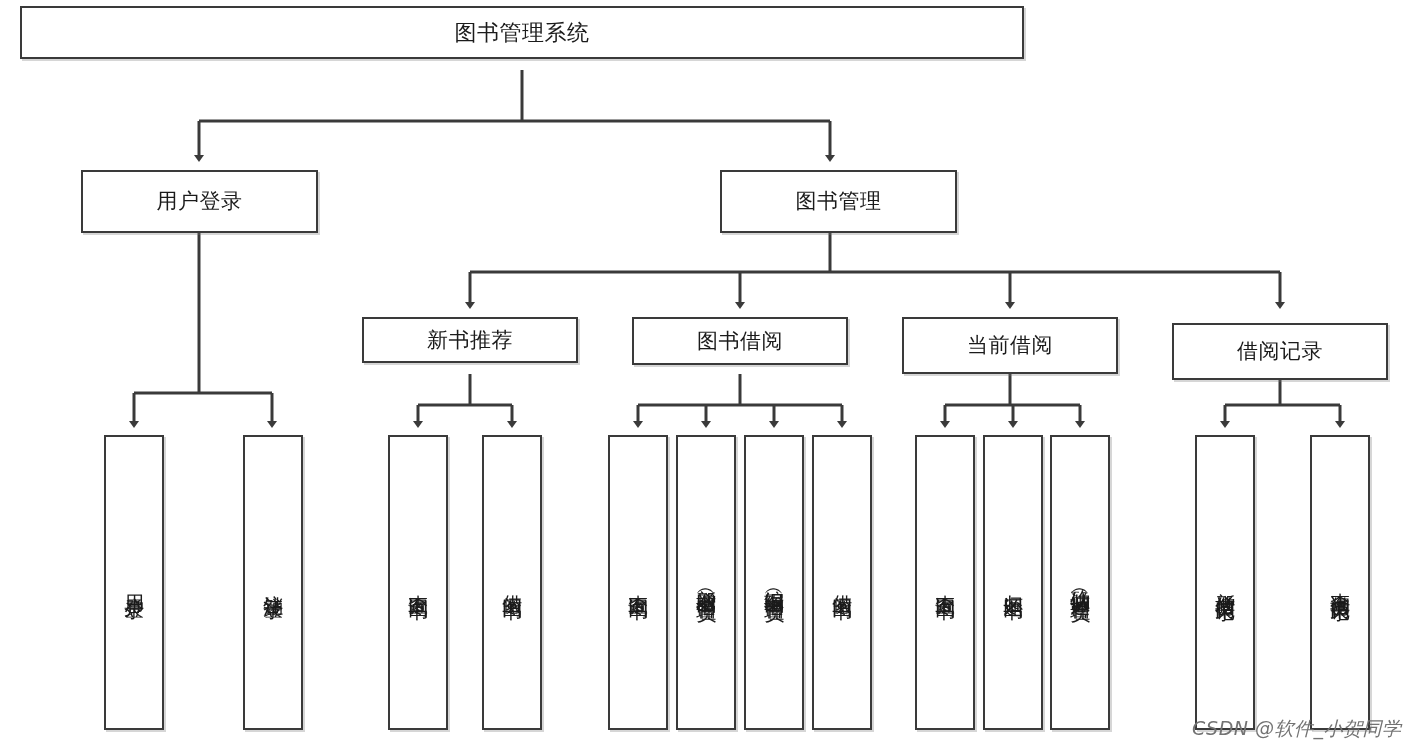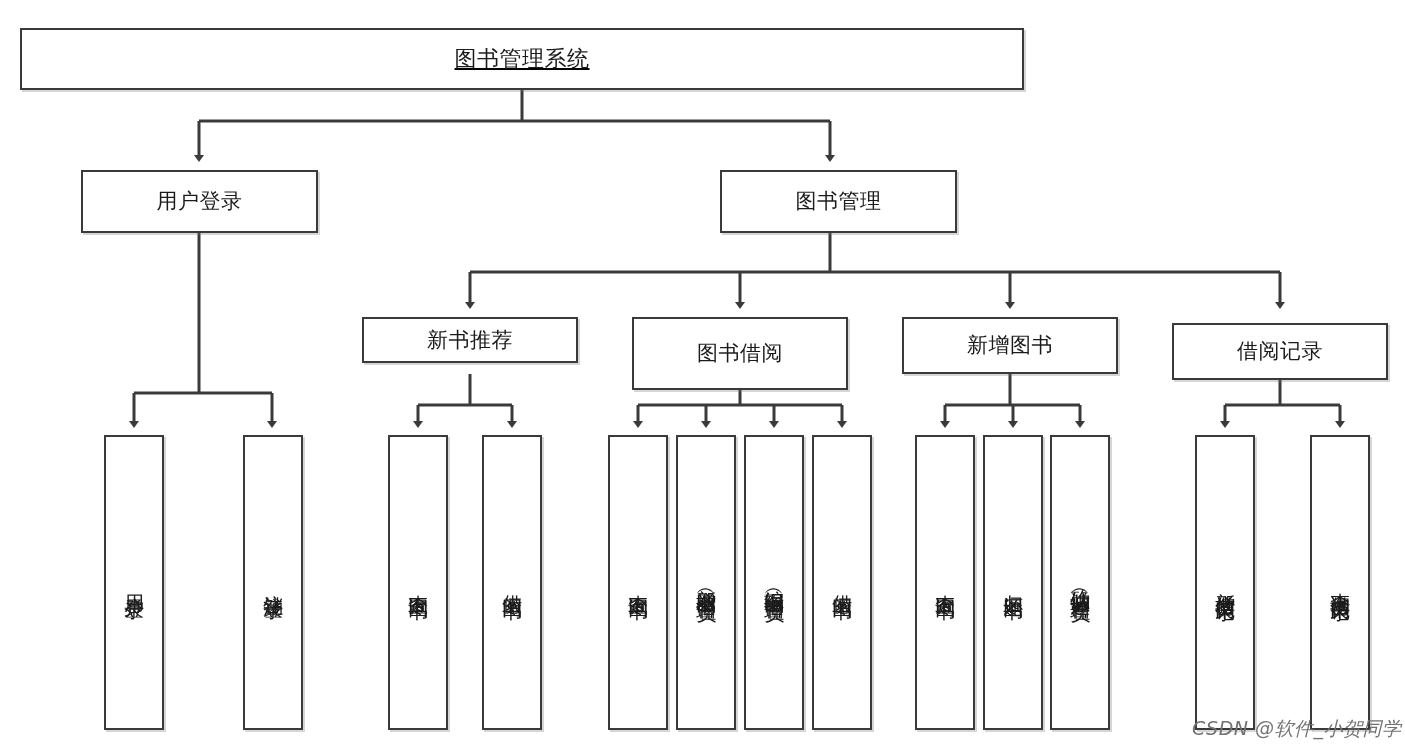--- a/index.html
+++ b/index.html
@@ -112,39 +112,39 @@
       <path d="M1013,405 L1013,424" marker-end="url(#arrowhead)"></path>
       <path d="M1080,405 L1080,424" marker-end="url(#arrowhead)"></path>
 
       <path d="M1280,374 L1280,405"></path>
       <path d="M1225,405 L1340,405"></path>
       <path d="M1225,405 L1225,424" marker-end="url(#arrowhead)"></path>
       <path d="M1340,405 L1340,424" marker-end="url(#arrowhead)"></path>
     </g>
   </svg>
 
-  <div class="node root" style="left:20px; top:28px; width:1004px; height:62px;text-decoration:underline;">
+  <div class="node root" style="left:20px; top:6px; width:1004px; height:53px;">
     <span class="node-label">图书管理系统</span>
   </div>
 
   <div class="node" style="left:81px; top:170px; width:237px; height:63px;">
     <span class="node-label">用户登录</span>
   </div>
   <div class="node" style="left:712px; top:170px; width:237px; height:63px;margin-left:8px;">
     <span class="node-label">图书管理</span>
   </div>
 
   <div class="node" style="left:362px; top:317px; width:216px; height:46px;align-items:center;">
     <span class="node-label">新书推荐</span>
   </div>
-  <div class="node" style="left:632px; top:317px; width:216px; height:73px;">
+  <div class="node" style="left:632px; top:317px; width:216px; height:48px;">
     <span class="node-label">图书借阅</span>
   </div>
   <div class="node" style="left:902px; top:317px; width:216px; height:57px;">
-    <span class="node-label">新增图书</span>
+    <span class="node-label">当前借阅</span>
   </div>
   <div class="node" style="left:1172px; top:317px; width:216px; height:57px;margin-top:6px;">
     <span class="node-label">借阅记录</span>
   </div>
 
   <div class="node vertical" style="left:104px; top:435px; width:60px; height:295px;">
     <span class="node-label">用户登录</span>
   </div>
   <div class="node vertical" style="left:243px; top:435px; width:60px; height:295px;">
     <span class="node-label">注销登录</span>

